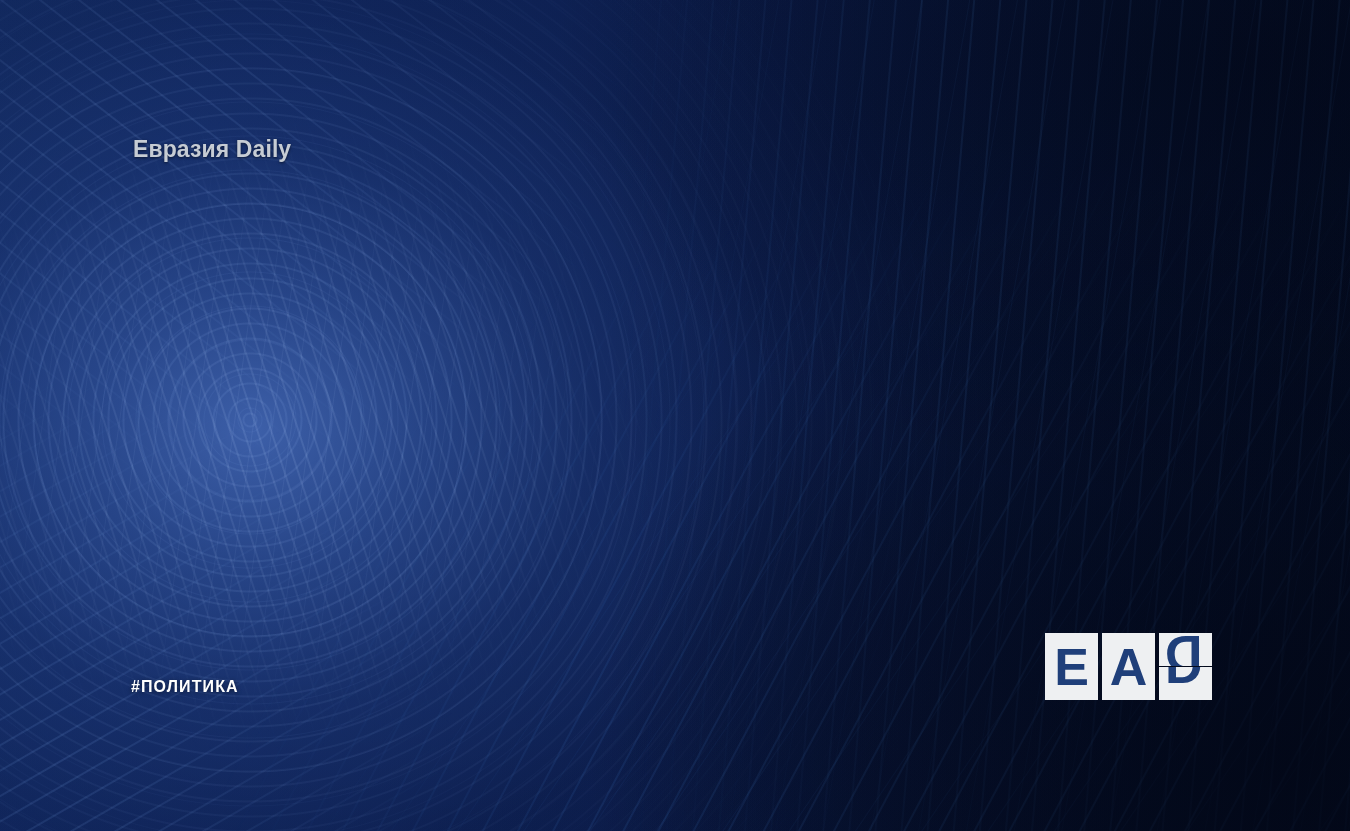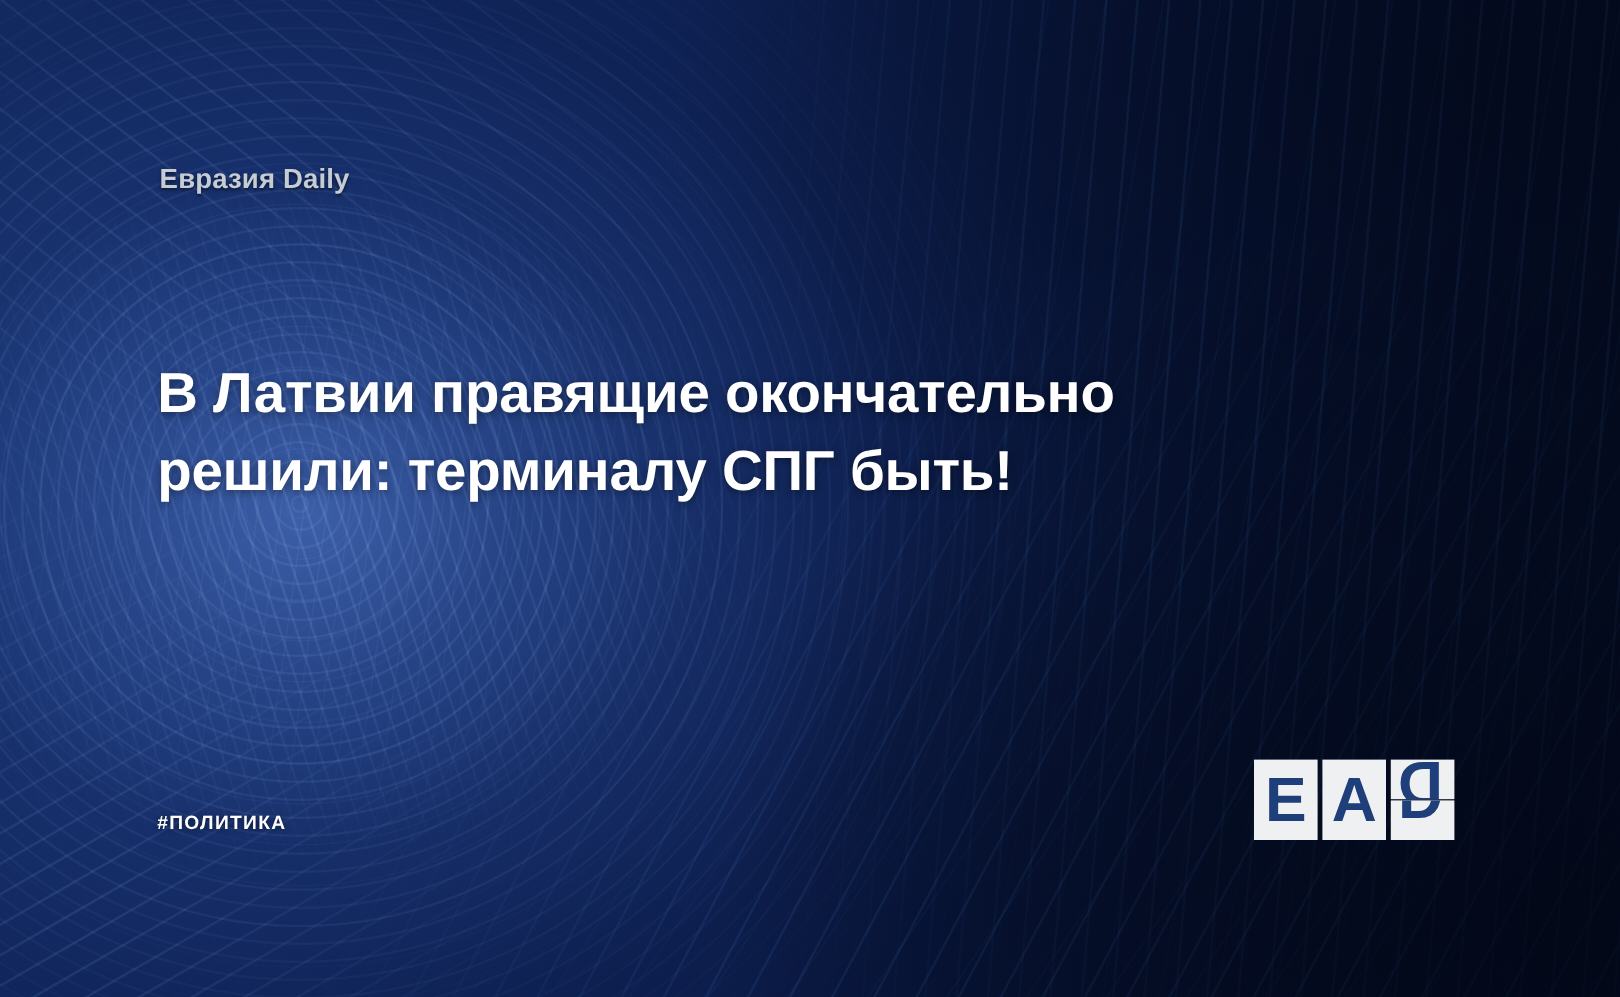--- a/index.html
+++ b/index.html
@@ -271,21 +271,20 @@
   <div class="bg-layer trail-left-upper"></div>
   <div class="bg-layer trail-left-lower"></div>
   <div class="bg-layer trail-right-upper"></div>
   <div class="bg-layer trail-right-lower"></div>
   <div class="bg-layer bg-vignette"></div>
 
   <div class="content">
 
     <div class="site-name">Евразия Daily</div>
 
-    <h1 class="headline">В Латвии правящие окончательно решили: терминалу СПГ быть!</h1>
 
     <div class="hashtag">#ПОЛИТИКА</div>
 
     <div class="logo">
       <div class="logo-tile">
         <span class="glyph">E</span>
       </div>
       <div class="logo-tile">
         <span class="glyph">A</span>
       </div>

